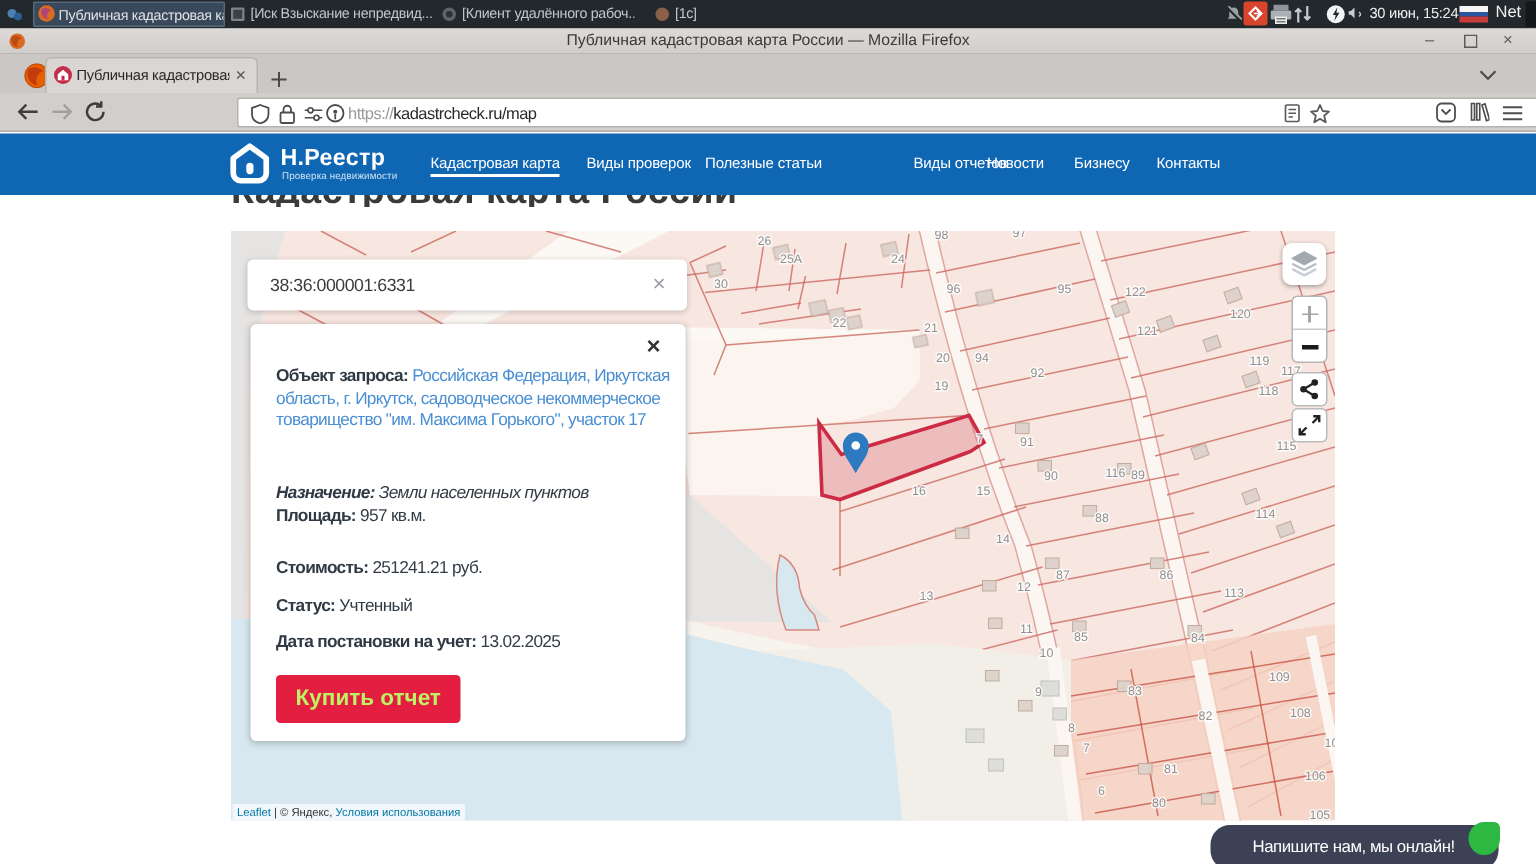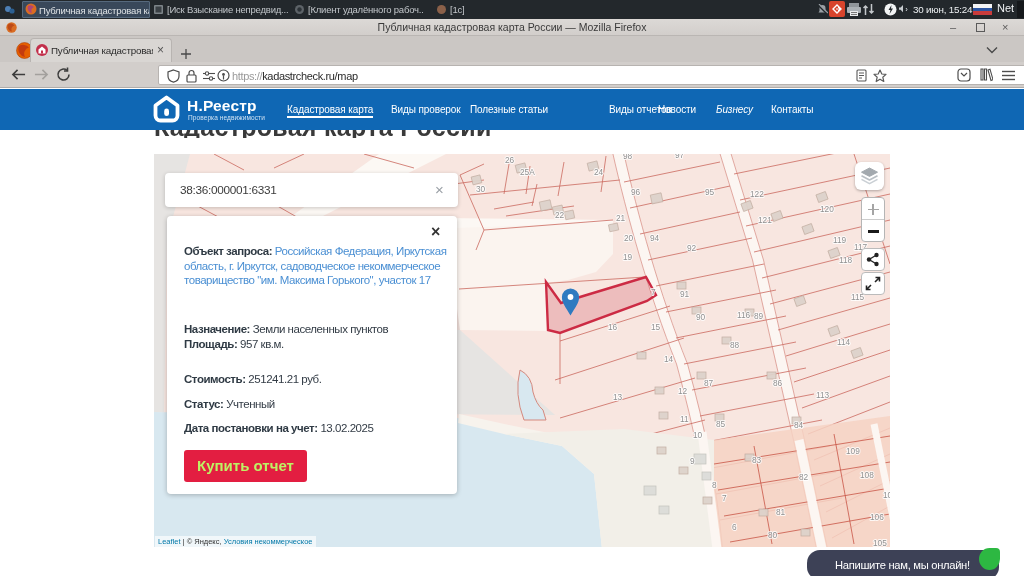--- a/index.html
+++ b/index.html
@@ -202,21 +202,21 @@
       <path d="M14.5 2.5 L25.5 10.5 V20.5 a5 5 0 0 1 -5 5 H8.5 a5 5 0 0 1 -5 -5 V10.5 Z" fill="none" stroke="#fff" stroke-width="3.8" stroke-linejoin="round"></path>
       <rect x="12.2" y="13.5" width="4.8" height="7.6" rx="2.4" fill="#fff"></rect>
     </svg>
     <div class="abs" style="left:187px;top:8px;color:#fff;font-size:15.5px;font-weight:bold;letter-spacing:0.2px;">Н.Реестр</div>
     <div class="abs" style="left:188px;top:25px;color:#cfe2f3;font-size:6.5px;letter-spacing:0.1px;">Проверка недвижимости</div>
     <div class="nav" style="left:287px;border-bottom:0;">Кадастровая карта<div style="position:absolute;left:0;right:0;top:27px;height:1.5px;background:#fff;"></div></div>
     <div class="nav" style="left:391px;">Виды проверок</div>
     <div class="nav" style="left:470px;">Полезные статьи</div>
     <div class="nav" style="left:577px;margin-left:32px;">Виды отчетов</div>
     <div class="nav" style="left:658px;">Новости</div>
-    <div class="nav" style="left:716px;font-style:italic;">Бизнесу</div>
+    <div class="nav" style="left:716px;">Бизнесу</div>
     <div class="nav" style="left:771px;">Контакты</div>
   </div>
   <div id="map" class="abs">
   <svg width="736" height="393" viewBox="0 0 736 393">
     <rect width="736" height="393" fill="#f8e6e0"></rect>
 
     <text x="300" y="176" font-size="44" fill="rgba(150,140,138,0.10)" font-weight="bold">юсо</text>
 
     <polygon points="225,0 292,0 165,64 118,76" fill="#fcf8f4"></polygon>
 
@@ -417,21 +417,21 @@
     </g>
   </svg>
   </div>
   <div id="searchbox" class="abs">
     <div class="abs" style="left:15px;top:10px;">38:36:000001:6331</div>
     <div class="abs" style="left:270px;top:8px;font-size:15px;color:#9aa0a6;">×</div>
   </div>
   <div id="infocard" class="abs">
     <div class="abs" style="left:264px;top:7px;font-size:16px;color:#333;font-weight:bold;">×</div>
     <div class="row" style="top:28px;"><b>Объект запроса:</b> <span class="lnk">Российская Федерация, Иркутская область, г. Иркутск, садоводческое некоммерческое товарищество "им. Максима Горького", участок 17</span></div>
-    <div class="row" style="top:106px;"><b>Назначение:</b> Земли населенных пунктов</div>
+    <div class="row" style="top:106px;font-style:italic;"><b>Назначение:</b> Земли населенных пунктов</div>
     <div class="row" style="top:121px;"><b>Площадь:</b> 957 кв.м.</div>
     <div class="row" style="top:156px;"><b>Стоимость:</b> 251241.21 руб.</div>
     <div class="row" style="top:181px;"><b>Статус:</b> Учтенный</div>
     <div class="row" style="top:205px;"><b>Дата постановки на учет:</b> 13.02.2025</div>
     <div id="buybtn">Купить отчет</div>
   </div>
 
   <div class="ctl" style="left:855px;top:162px;width:29px;height:28px;border-radius:6px;box-shadow:0 1px 3px rgba(0,0,0,.3);">
     <svg width="29" height="28" viewBox="0 0 29 28">
       <g fill="none" stroke-linejoin="round">
@@ -458,17 +458,17 @@
     </svg>
   </div>
   <div class="ctl" style="left:861px;top:272px;width:24px;height:23px;border:1px solid #bbb;border-radius:4px;">
     <svg width="22" height="21" viewBox="0 0 22 21">
       <g stroke="#222" stroke-width="1.6" fill="none">
         <path d="M9 12 L4.5 16.5 M4.5 12.5 V16.5 H8.5"></path>
         <path d="M13 9 L17.5 4.5 M17.5 8.5 V4.5 H13.5"></path>
       </g>
     </svg>
   </div>
-  <div id="attrib" class="abs"><a>Leaflet</a> | © Яндекс, <a>Условия некоммерческое</a></div>
+  <div id="attrib" class="abs"><a>Leaflet</a> | © Яндекс, <a>Условия использования</a></div>
   <div id="chat" class="abs">
     <div class="leaf"></div>
     <div class="txt">Напишите нам, мы онлайн!</div>
   </div>
 
 </body></html>

